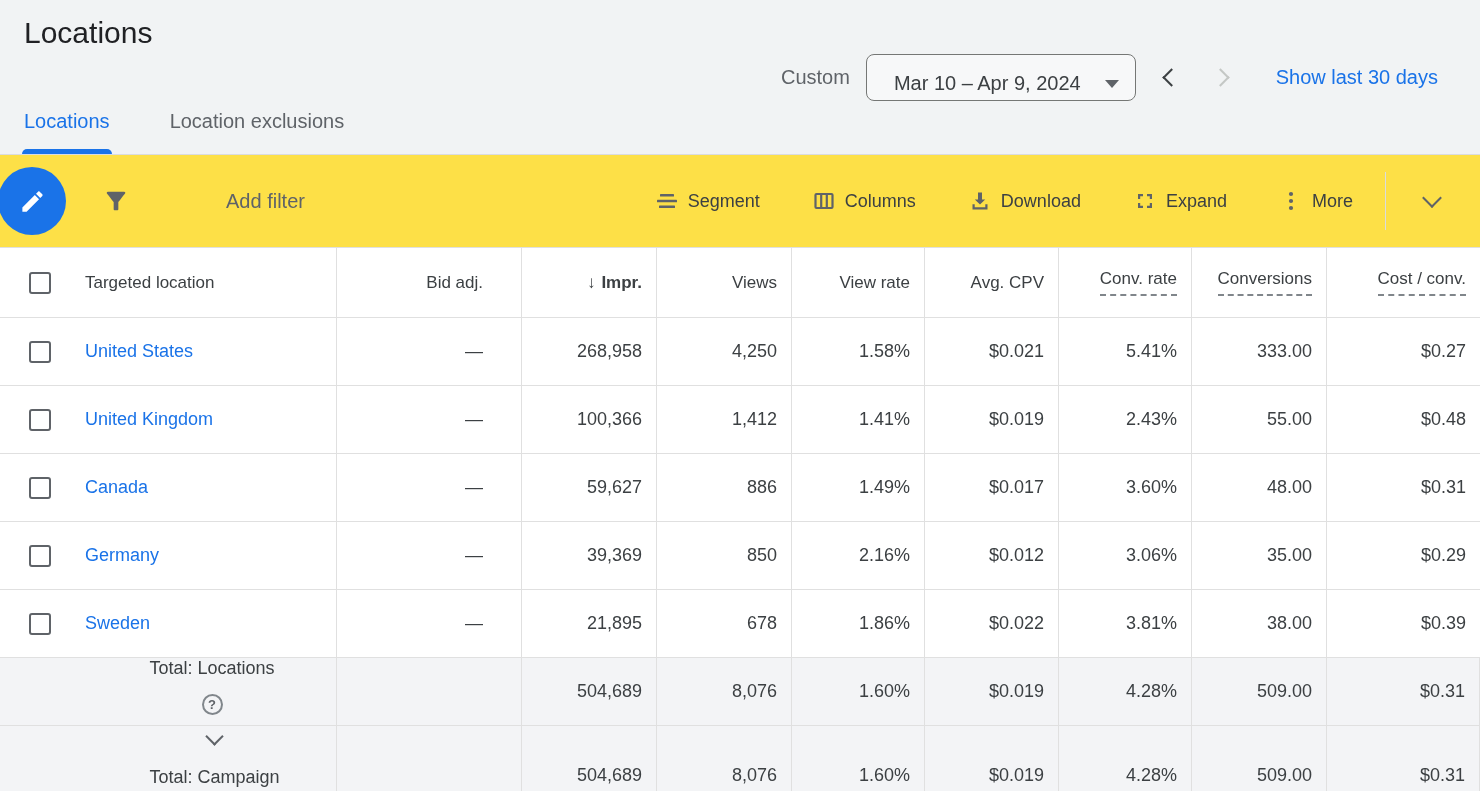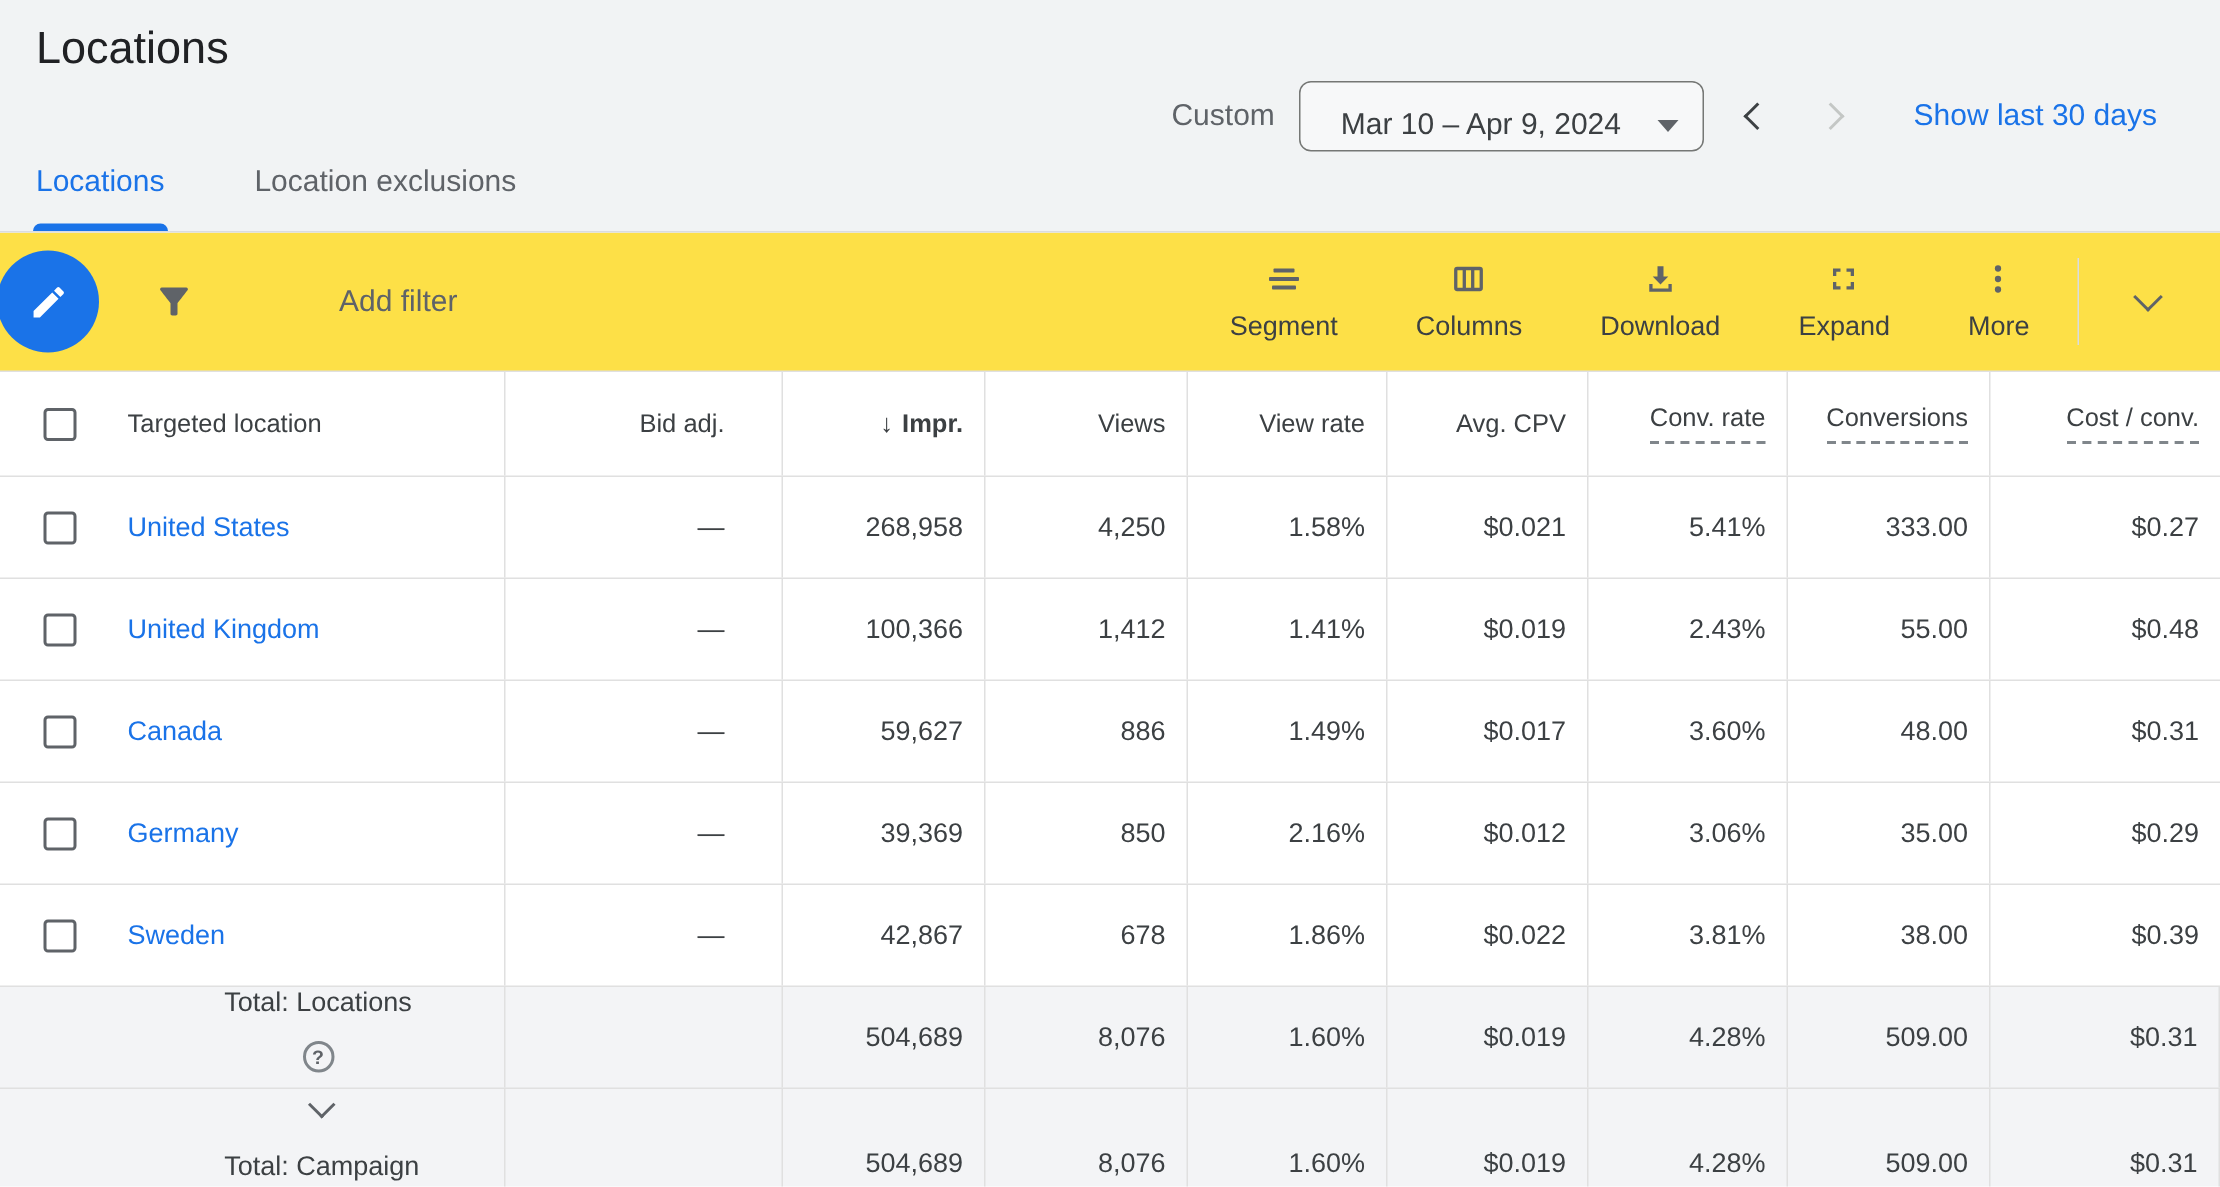--- a/index.html
+++ b/index.html
@@ -28,21 +28,21 @@
   .tab.active { color:#1a73e8; }
   .tab.active::after { content:""; position:absolute; left:0; right:0; bottom:0; height:5px; background:#1a73e8; border-radius:5px 5px 0 0; }
 
   
   .toolbar { height:93px; background:#fde047; display:flex; align-items:center; border-bottom:1px solid #e0e0e0; padding-right:28px; }
   .fab { width:68px; height:68px; margin-left:-2px; border-radius:50%; border:none; background:#1a73e8;
     display:flex; align-items:center; justify-content:center; cursor:pointer; flex:none; }
   .funnel-btn { margin-left:36px; background:none; border:none; cursor:pointer; display:flex; }
   .add-filter { margin-left:96px; font-size:20px; color:#5f6368; cursor:pointer; }
   .tool-group { margin-left:auto; display:flex; align-items:center; gap:52px; }
-  .tool-btn { display:flex; flex-direction:column; align-items:center; gap:9px; background:none; border:none; cursor:pointer; }
+  .tool-btn { display:flex; flex-direction:row; align-items:center; gap:9px; background:none; border:none; cursor:pointer; }
   .tool-btn .lbl { font-size:18px; color:#3c4043; }
   .tb-divider { width:1px; height:58px; background:#dadce0; margin:0 26px 0 32px; }
   .collapse-btn { background:none; border:none; cursor:pointer; width:40px; height:40px; display:flex; align-items:center; justify-content:center; }
   .collapse-btn .chev-glyph { width:14px; height:14px; border-width:2.6px; transform:rotate(-45deg); color:#5f6368; margin-bottom:6px; }
 
   
   .tbl { width:100%; }
   .row { display:grid; grid-template-columns:80px 257px 185px 135px 135px 133px 134px 133px 135px minmax(0,1fr);
     height:68px; border-bottom:1px solid #e0e0e0; background:#fff; }
   .row.thead { height:70px; }
@@ -267,21 +267,21 @@
   </div>
 
   <div class="row data-row">
     <div class="cell c-check">
           <span class="checkbox"></span>
         </div>
     <div class="cell c-loc">
           <a class="loc-link">Sweden</a>
         </div>
     <div class="cell c-num c-bid">—</div>
-    <div class="cell c-num">42,867</div>
+    <div class="cell c-num">21,895</div>
     <div class="cell c-num">678</div>
     <div class="cell c-num">1.86%</div>
     <div class="cell c-num">$0.022</div>
     <div class="cell c-num">3.81%</div>
     <div class="cell c-num">38.00</div>
     <div class="cell c-num c-last">$0.39</div>
   </div>
 </div>
 
   <div class="row total-row">

